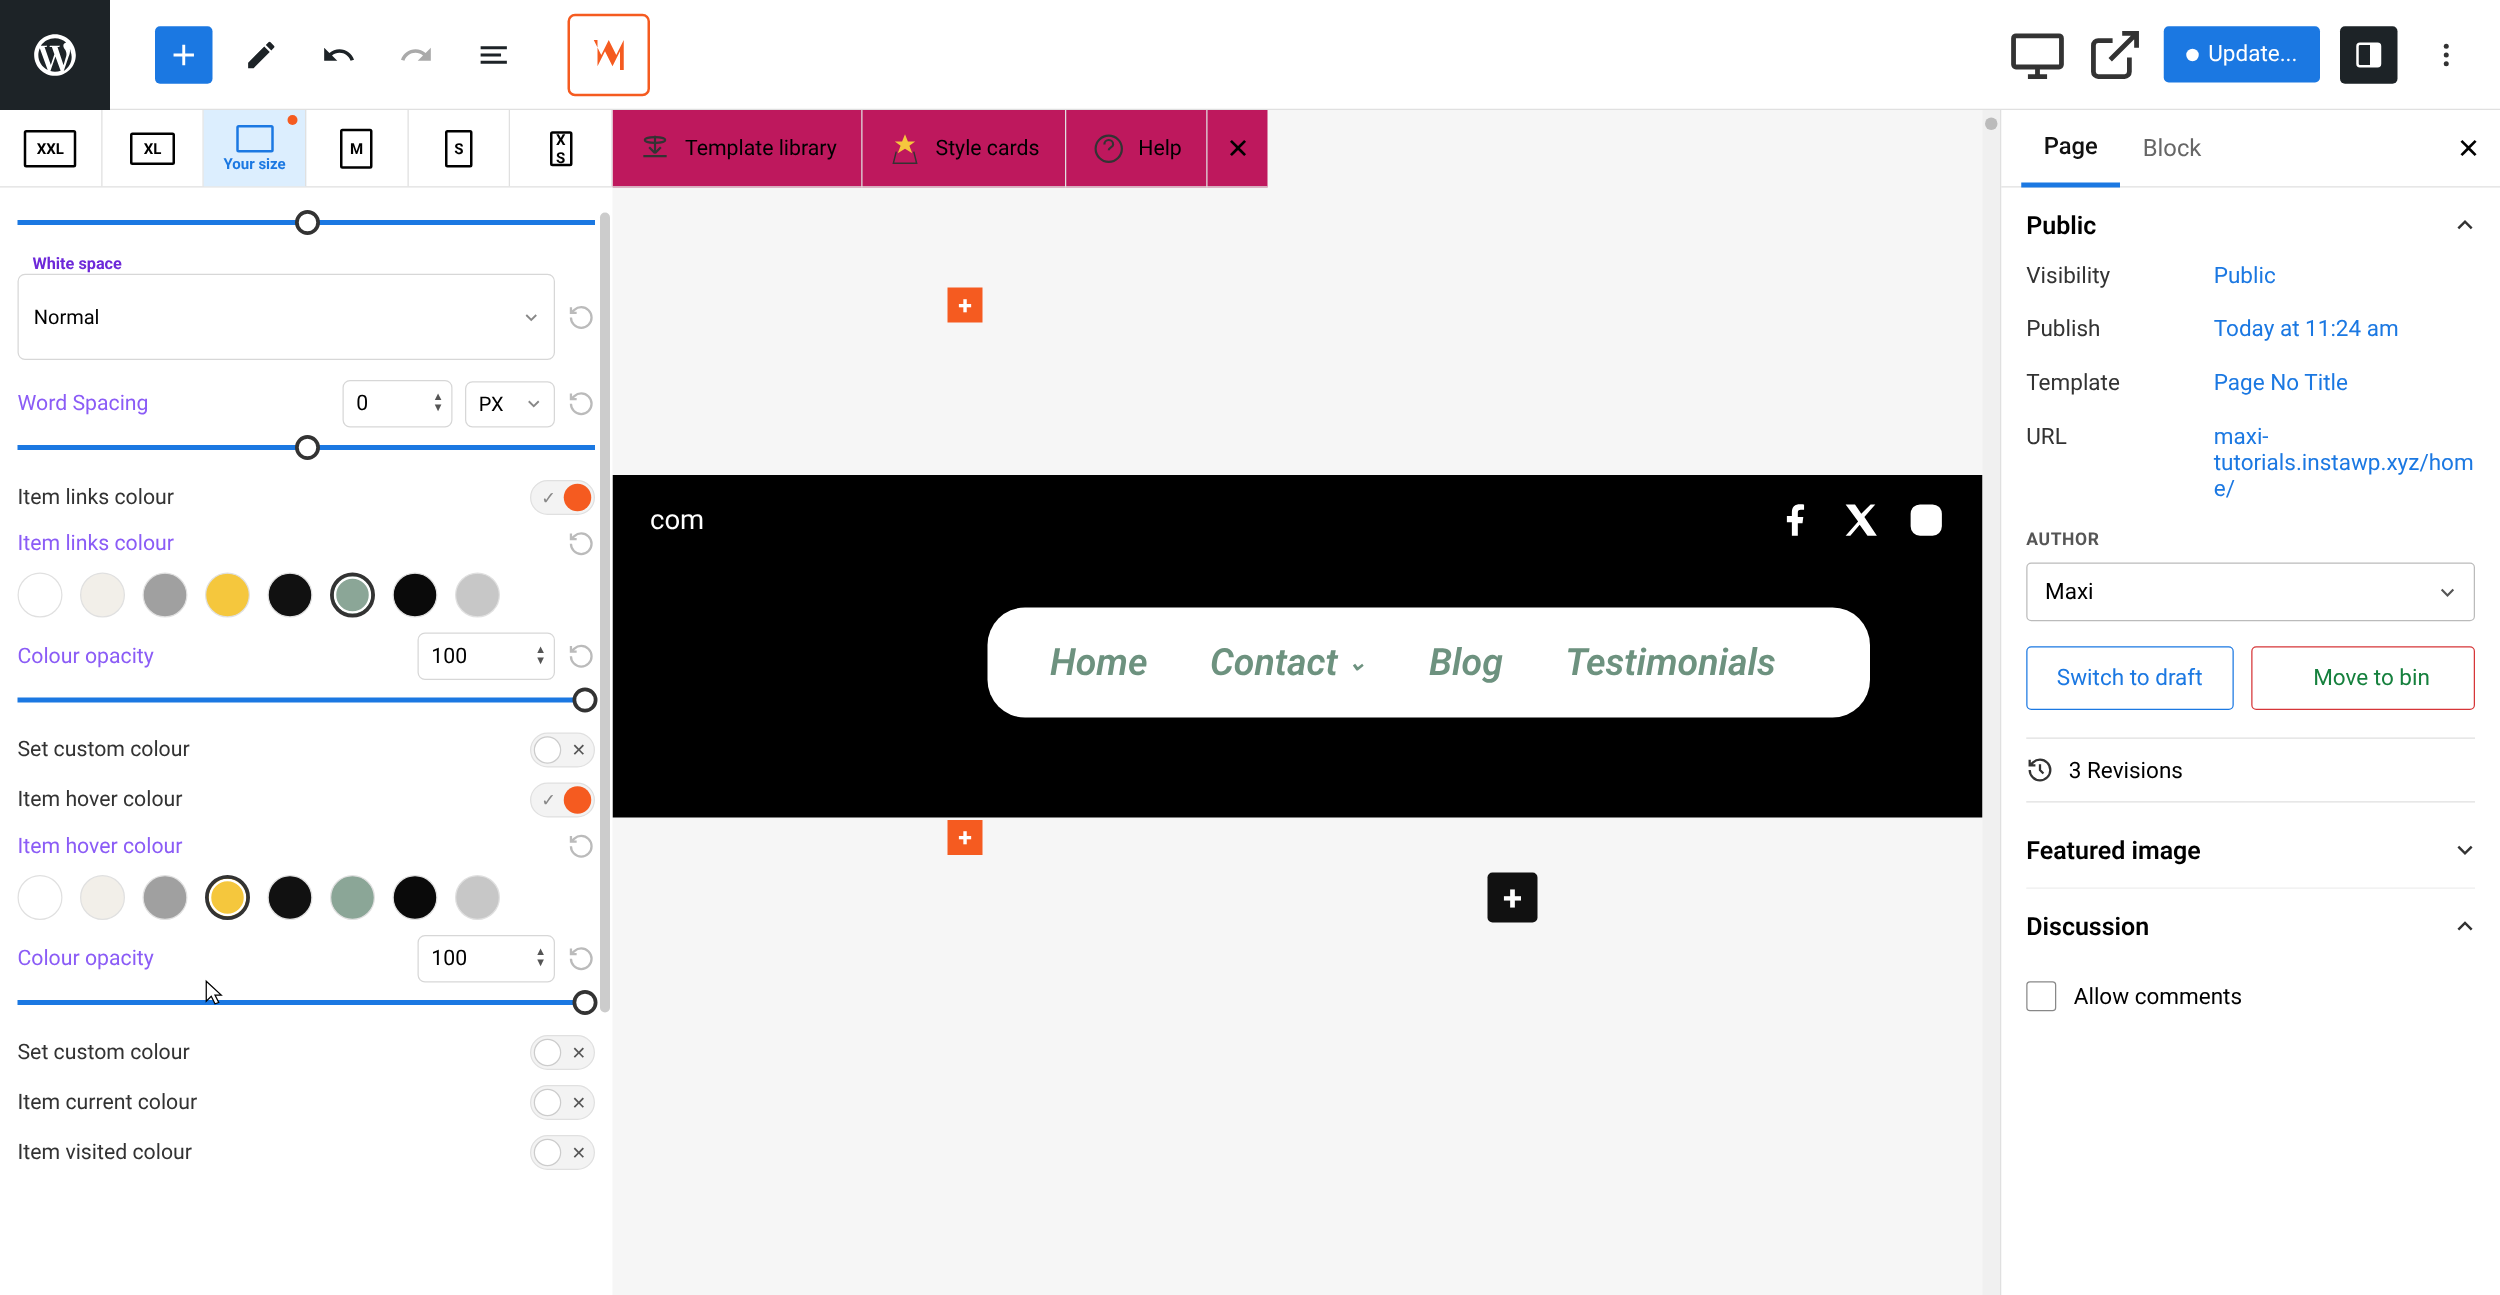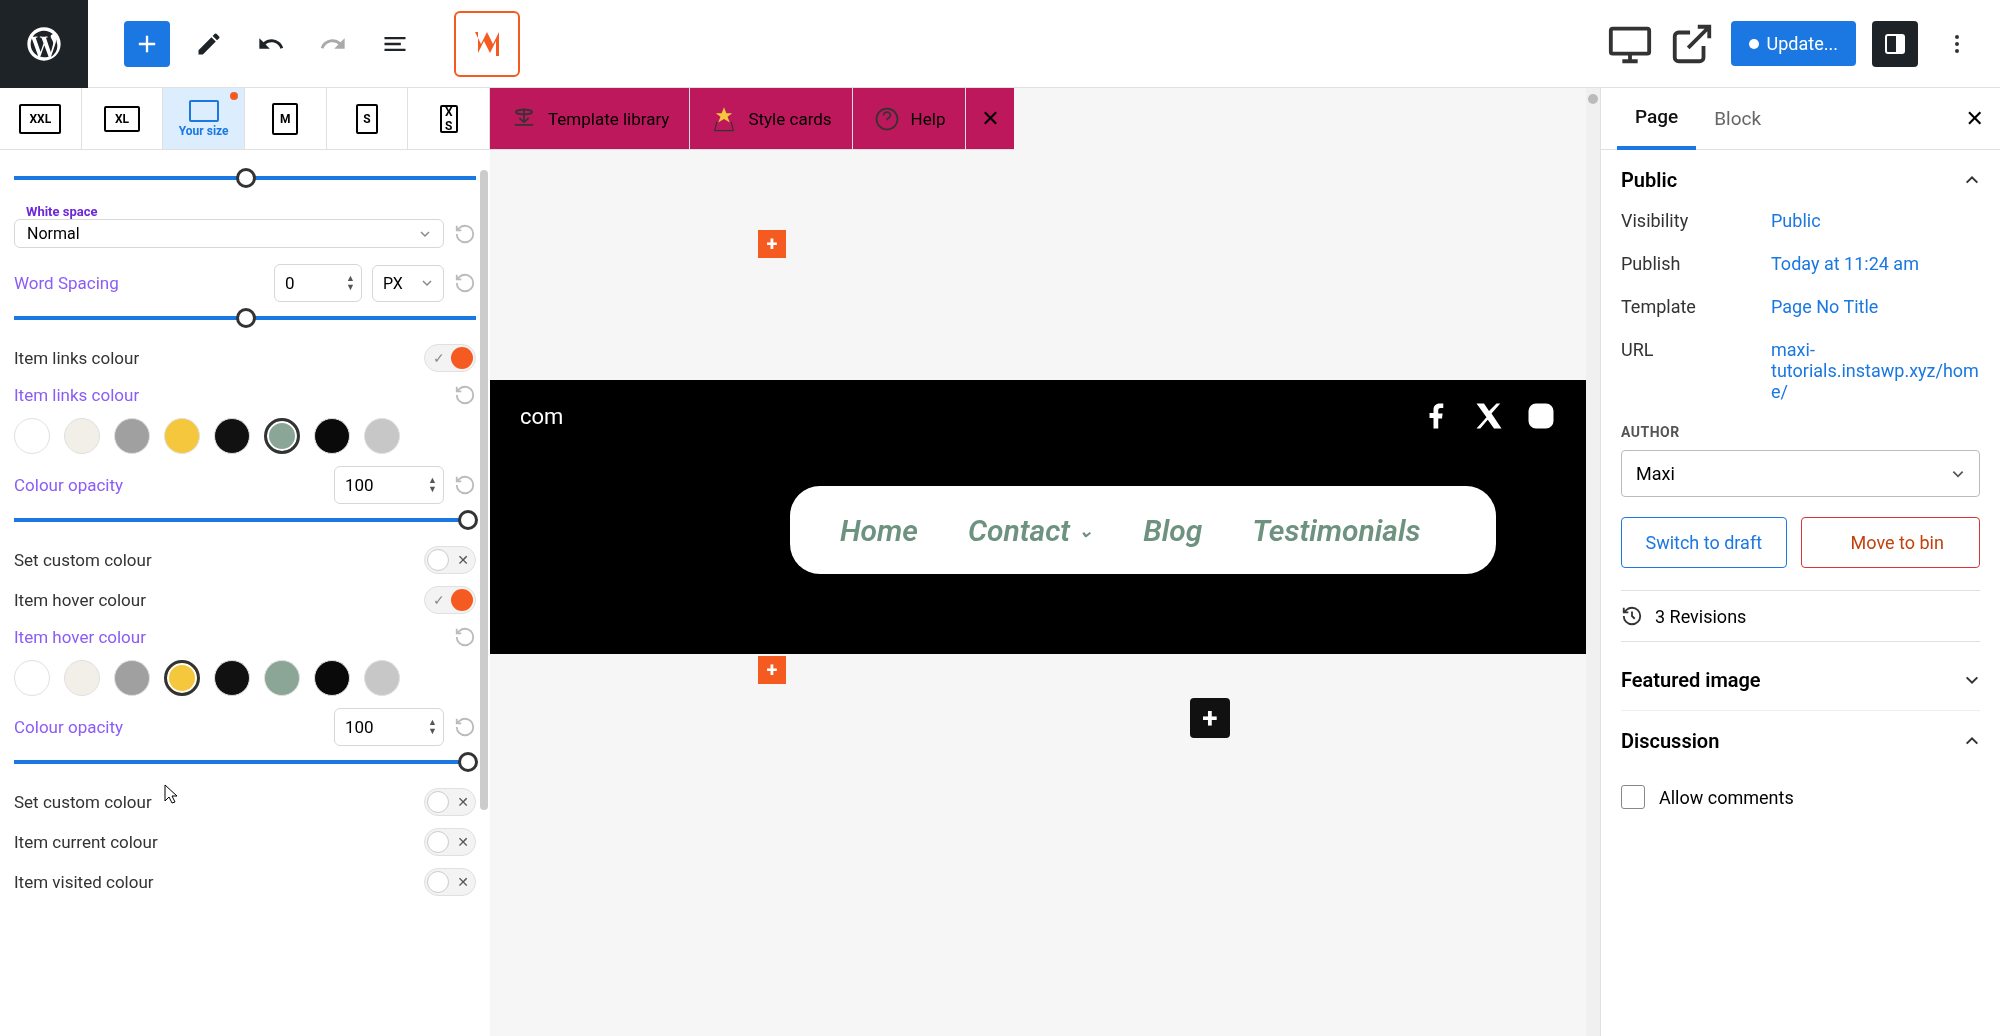--- a/index.html
+++ b/index.html
@@ -48,21 +48,21 @@
 
 .slider-track { width: 100%; height: 4px; background: #1b78e2; position: relative; margin: 14px 0 24px 0; }
 .slider-thumb { position: absolute; top: -8px; width: 20px; height: 20px; border-radius: 50%; background: #fff; border: 3px solid #1b78e2; }
 .slider-thumb.dark { border-color: #333; background: #fff; }
 .slider-thumb.middle { left: 48%; }
 .slider-thumb.end { right: -2px; }
 
 .field-row { display: flex; align-items: center; gap: 10px; margin-bottom: 12px; }
 .label { font-size: 17px; color: #8b5cf6; flex: 1; }
 .label-small { font-size: 13px; color: #6d28d9; font-weight: bold; }
-.select-box { border: 1px solid #d7d7d7; border-radius: 6px; padding: 4px 12px; display: flex; align-items: center; justify-content: space-between; background: #fff; }
+.select-box { border: 1px solid #d7d7d7; border-radius: 6px; padding: 24px 12px; display: flex; align-items: center; justify-content: space-between; background: #fff; }
 .select-box.wide { flex: 1; min-width: 0; }
 .chevron { width: 12px; height: 12px; }
 .reset-icon { width: 22px; height: 22px; color: #bbb; }
 .num-input { border: 1px solid #d7d7d7; border-radius: 6px; padding: 8px 10px; width: 88px; font-size: 17px; display: flex; align-items: center; position: relative; }
 .num-steppers { position: absolute; right: 6px; display: flex; flex-direction: column; }
 .step-arrow { font-size: 9px; color: #555; line-height: 1; }
 .unit-select { border: 1px solid #d7d7d7; border-radius: 6px; padding: 8px 10px; width: 72px; font-size: 16px; display: flex; align-items: center; justify-content: space-between; }
 
 .toggle-row { display: flex; align-items: center; margin-bottom: 12px; }
 .toggle-label { font-size: 17px; color: #333; flex: 1; }
@@ -105,21 +105,21 @@
 .panel-body { flex: 1; overflow-y: auto; padding: 18px 20px; }
 .panel-section-head { display: flex; align-items: center; justify-content: space-between; font-size: 20px; font-weight: 600; margin-bottom: 18px; }
 .prow { display: flex; margin-bottom: 22px; font-size: 18px; }
 .prow-label { color: #333; width: 150px; }
 .prow-value { color: #1b78e2; flex: 1; word-break: break-word; }
 .panel-label-caps { font-size: 14px; font-weight: 700; letter-spacing: 0.5px; color: #555; margin-bottom: 10px; }
 .panel-select { border: 1px solid #bbb; border-radius: 4px; padding: 12px 14px; display: flex; justify-content: space-between; align-items: center; font-size: 18px; margin-bottom: 20px; }
 .panel-buttons { display: flex; gap: 14px; margin-bottom: 22px; }
 .pbtn { flex: 1; padding: 14px 0; text-align: center; border: 1px solid; border-radius: 4px; font-size: 18px; }
 .pbtn.blue { border-color: #1b78e2; color: #1b78e2; }
-.pbtn.red { border-color: #d63638; color: #c2410c; padding-left: 14px; }
+.pbtn.red { border-color: #d63638; color: #15803d; padding-left: 14px; }
 .revisions { display: flex; align-items: center; gap: 12px; font-size: 18px; padding: 14px 0; border-top: 1px solid #e0e0e0; border-bottom: 1px solid #e0e0e0; margin-bottom: 8px; }
 .section-collapse { display: flex; align-items: center; justify-content: space-between; padding: 18px 0; font-size: 20px; font-weight: 600; border-bottom: 1px solid #eee; }
 .checkbox-row { display: flex; align-items: center; gap: 14px; padding: 14px 0; font-size: 18px; }
 .checkbox { width: 24px; height: 24px; border: 1px solid #888; border-radius: 3px; }
 
 .cursor-icon { position: absolute; left: 158px; top: 782px; width: 24px; height: 24px; z-index: 100; }
 
 .left-scrollbar { position: absolute; right: 0; top: 0; width: 12px; height: 100%; }
 .left-scrollbar-thumb { position: absolute; width: 8px; left: 2px; top: 20px; height: 640px; background: #ccc; border-radius: 4px; }
 </style>

